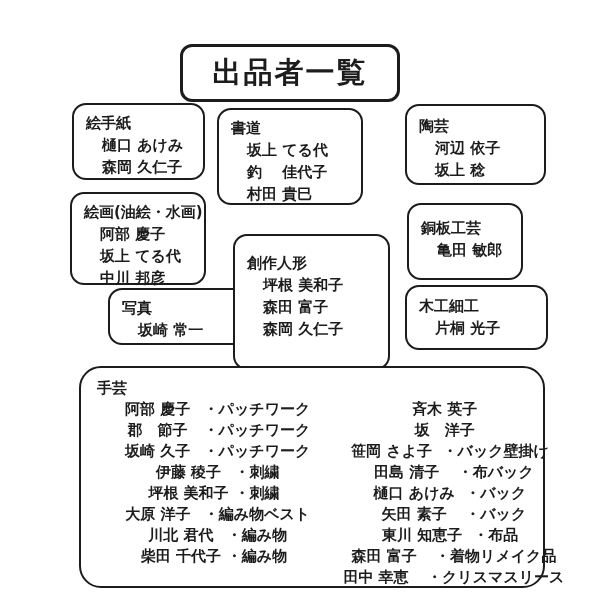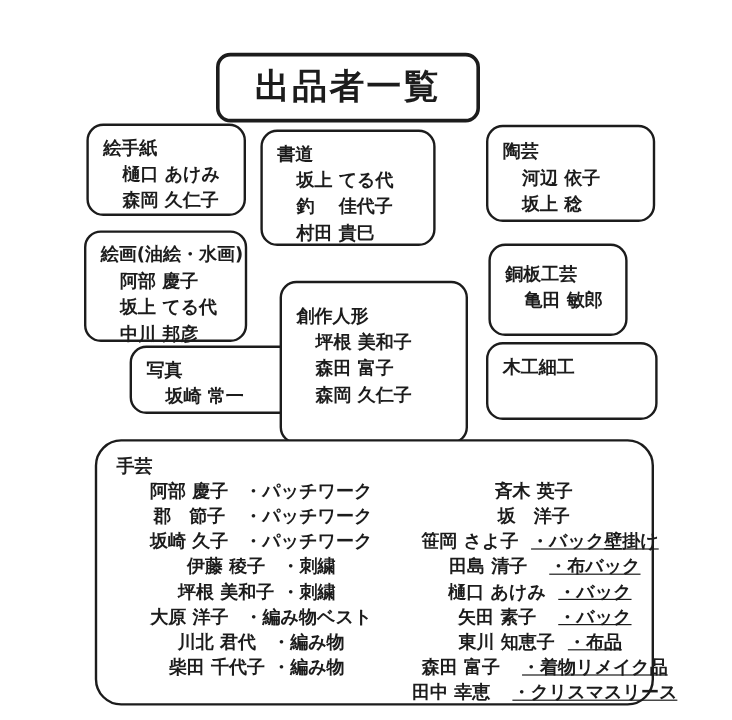--- a/index.html
+++ b/index.html
@@ -65,21 +65,21 @@
     border-radius: 22px;
     padding: 10px 10px 6px 16px;
     line-height: 21px;
   }
   #box-shugei .cols {
     display: flex;
     text-align: center;
   }
   #box-shugei .col { white-space: nowrap; }
   #box-shugei .col.left  { width: 228px; flex: 0 0 228px; }
-  #box-shugei .col.right { flex: 1; text-decoration: underline; }
+  #box-shugei .col.right { flex: 1; }
   #box-shugei .row { height: 21px; }
   #box-shugei .nm { display: inline-block; }
   .col.left  .nm { width: 92px;  }
   .col.right .nm { width: 102px; }
 </style>
 </head>
 <body>
 
 <div class="page">
 
@@ -125,20 +125,21 @@
     <div class="member">坂上  稔</div>
   </div>
 
   <div class="rbox" id="box-dohan">
     <div class="cat">銅板工芸</div>
     <div class="member">亀田 敏郎</div>
   </div>
 
   <div class="rbox" id="box-mokko">
     <div class="cat">木工細工</div>
+    <div class="member">片桐  光子</div>
   </div>
 
   <div class="rbox" id="box-shugei">
     <div class="cat">手芸</div>
     <div class="cols">
       <div class="col left">
         <div class="row"><span class="nm">阿部 慶子</span><span class="it">・パッチワーク</span></div>
         <div class="row"><span class="nm">郡　節子</span><span class="it">・パッチワーク</span></div>
         <div class="row"><span class="nm">坂崎 久子</span><span class="it">・パッチワーク</span></div>
         <div class="row"><span class="nm">伊藤 稜子</span><span class="it">・刺繍</span></div>

